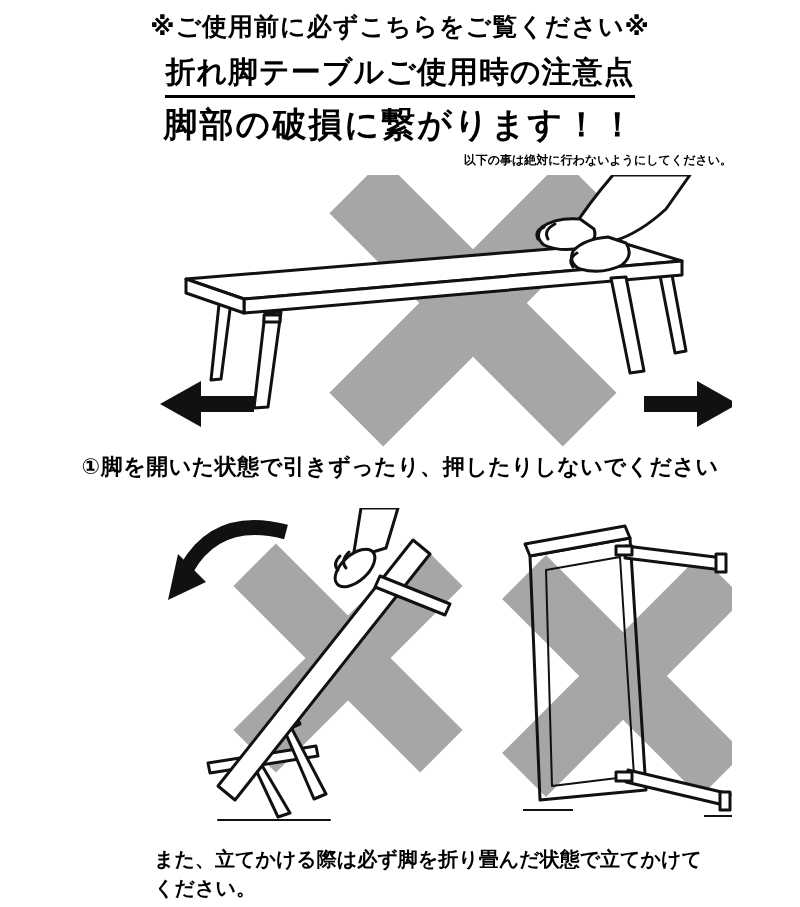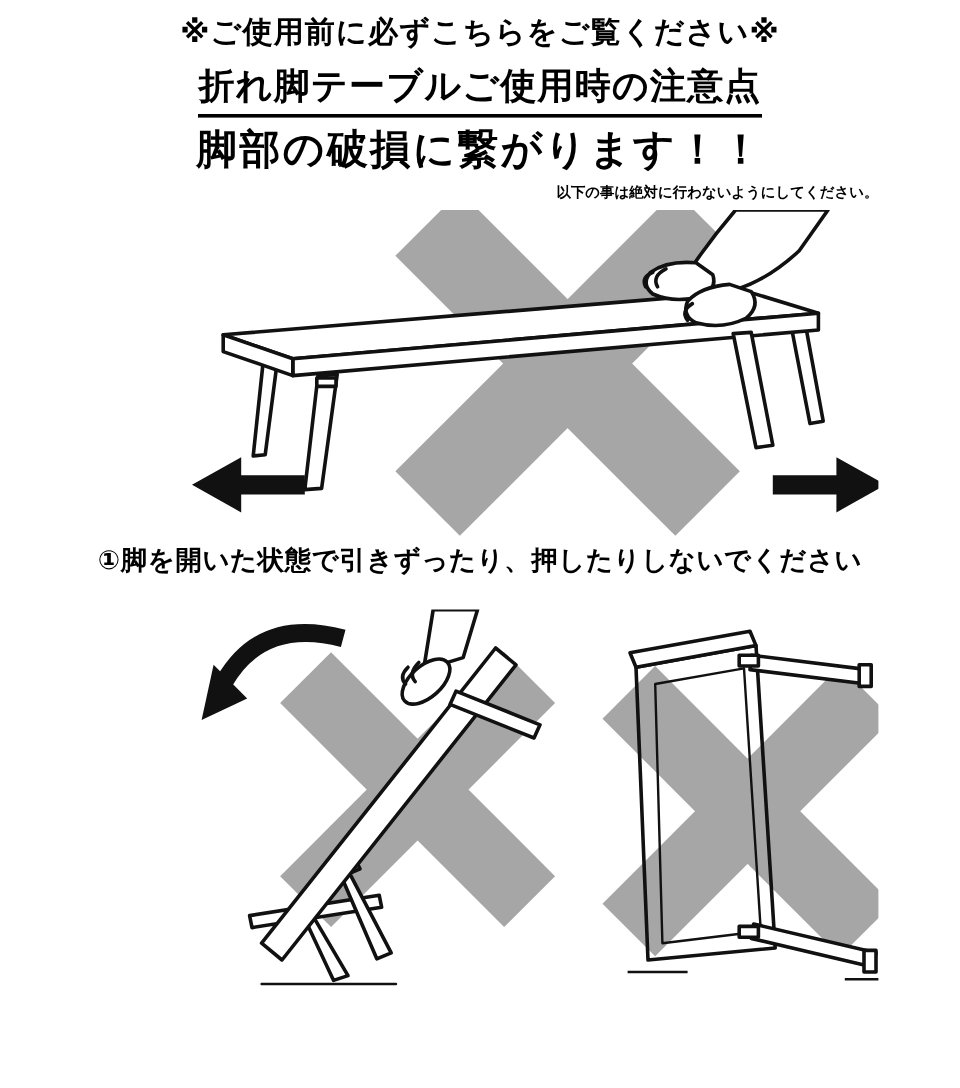--- a/index.html
+++ b/index.html
@@ -129,15 +129,16 @@
 
       <rect x="548" y="38" width="16" height="9" fill="#fff"></rect>
       <rect x="548" y="264" width="16" height="9" fill="#fff"></rect>
 
       <line x1="455" y1="302" x2="505" y2="302" stroke-width="2"></line>
       <line x1="636" y1="308" x2="682" y2="308" stroke-width="2"></line>
     </g>
   </svg>
 
   <div class="caption2">
+    <div class="line2">また、立てかける際は必ず脚を折り畳んだ状態で立てかけてください。</div>
   </div>
 
 </div>
 
 </body></html>

